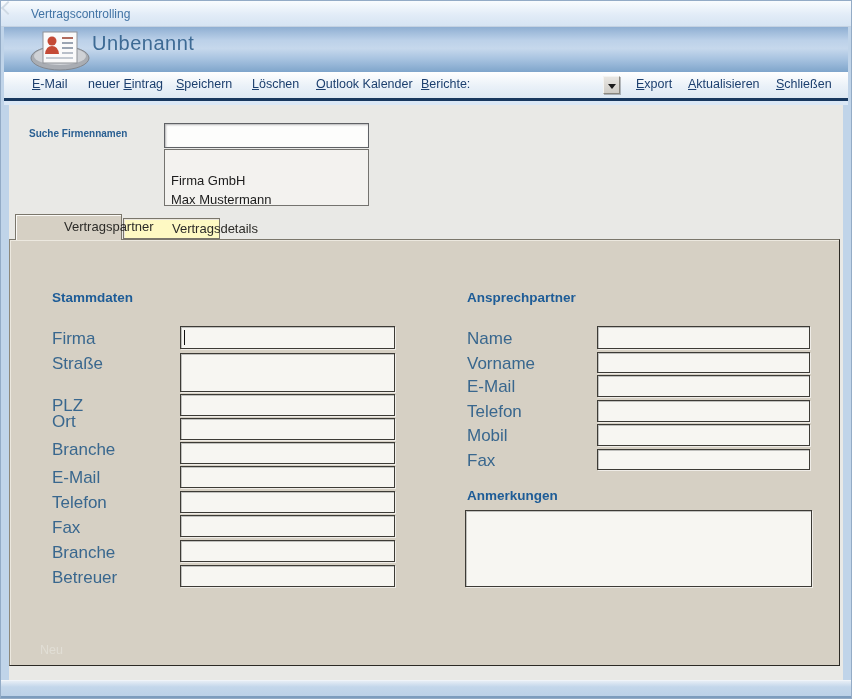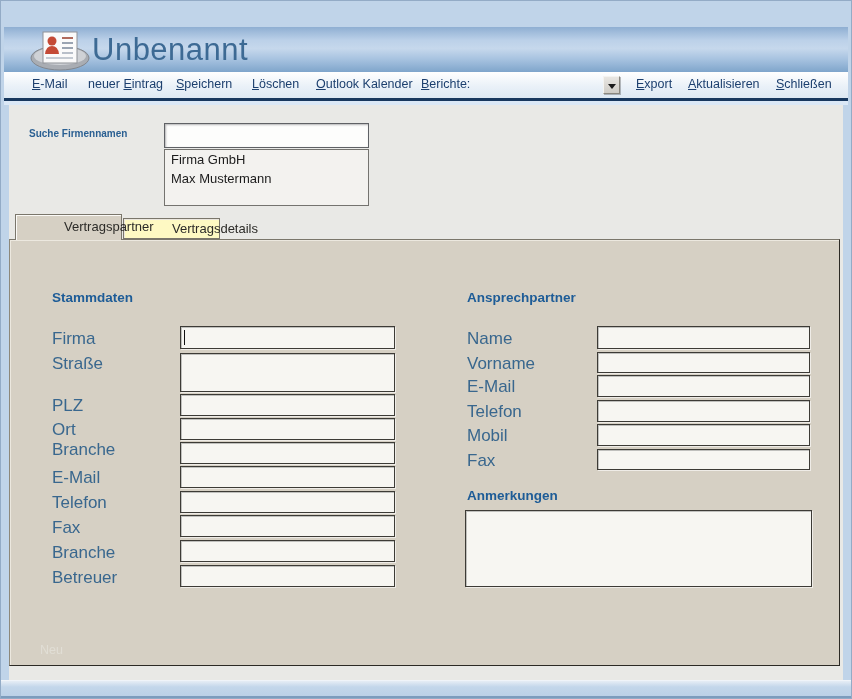--- a/index.html
+++ b/index.html
@@ -24,21 +24,21 @@
     border-left:2px solid #c9d4df; border-top:2px solid #c9d4df;
     transform:rotate(-45deg); opacity:.8;
   }
 
   
   .banner{
     position:absolute; left:3px; right:3px; top:26px; height:45px;
     background:linear-gradient(180deg,#8fafd2 0%,#bcd1e9 30%,#c6d8ec 48%,#a9c4e1 70%,#7fa5cb 100%);
   }
   .banner-title{
-    position:absolute; left:88px; top:5px; font-size:31px; color:#3d6a94; letter-spacing:.5px;
+    position:absolute; left:88px; top:5px; font-size:20px; color:#3d6a94; letter-spacing:.5px;
   }
   .banner-icon{ position:absolute; left:24px; top:2px; }
 
   
   .menubar{
     position:absolute; left:3px; right:3px; top:71px; height:29px;
     background:linear-gradient(#ffffff,#eaf1f8 55%,#dde8f3);
     border-bottom:3px solid #17375e;
   }
   .menu-item{
@@ -74,21 +74,21 @@
     position:absolute; left:155px; top:18px; width:205px; height:25px;
     background:#fdfdfc; border:1px solid #5f6165;
     box-shadow:inset 1px 1px 2px rgba(90,90,95,.45);
     font-family:"Liberation Sans",sans-serif; font-size:13px; padding:2px 4px; outline:none;
   }
   .listbox{
     position:absolute; left:155px; top:44px; width:205px; height:57px;
     background:#f3f2ef; border:1px solid #74736f; overflow:hidden;
   }
   .list-item{ font-size:13px; color:#1c1c1c; padding:1px 0 1px 6px; line-height:17px; cursor:default; }
-  .list-item:first-child{ margin-top:0; }
+  .list-item:first-child{ margin-top:21px; }
 
   
   .tab{
     position:absolute; font-size:13px; color:#2c2b28; text-align:center; cursor:default;
     background:#d6d0c4; border:1px solid #7a766b;padding-left:48px;
   }
   .tab-active{
     left:6px; top:109px; width:107px; height:26px; line-height:24px; z-index:3;
     border-bottom:none;
     box-shadow:inset 1px 1px 0 #fbfaf7;
@@ -132,20 +132,24 @@
     background:linear-gradient(#e6edf5,#c3d6ea 40%,#bcd1e7);
     border-top:1px solid #f0f4f9;
     border-bottom:2px solid #7d9cbd;
   }
 </style>
 </head>
 <body>
 
 <div class="window">
 
+  <div class="titlebar">
+    <div class="corner-mark"></div>
+    <span class="titlebar-text">Vertragscontrolling</span>
+  </div>
 
   <div class="banner">
     <svg class="banner-icon" width="64" height="42" viewBox="0 0 64 42">
       <ellipse cx="32" cy="29" rx="29" ry="12" fill="#a9adb3" stroke="#83878d" stroke-width="1"></ellipse>
       <ellipse cx="32" cy="27" rx="26" ry="9" fill="#cfd2d6"></ellipse>
       <rect x="15" y="3" width="34" height="31" fill="#fafafa" stroke="#8f9297" stroke-width="1"></rect>
       <circle cx="24" cy="12" r="4.5" fill="#c44a36"></circle>
       <path d="M17 25 q1 -8 7 -8 q6 0 7 8 z" fill="#c44a36"></path>
       <rect x="34" y="8" width="11" height="2" fill="#b06a5c"></rect>
       <rect x="34" y="13" width="11" height="2" fill="#9aa4b2"></rect>
@@ -187,21 +191,21 @@
     <div class="tab tab-active">Vertragspartner</div>
     <div class="tab tab-inactive">Vertragsdetails</div>
 
     <div class="tabpage">
 
       <span class="section-heading" style="left:42px; top:50px">Stammdaten</span>
 
       <span class="field-label" style="left:42px; top:89px">Firma</span>
       <span class="field-label" style="left:42px; top:114px">Straße</span>
       <span class="field-label" style="left:42px; top:156px">PLZ</span>
-      <span class="field-label" style="left:42px; top:180px">Ort</span>
+      <span class="field-label" style="left:42px; top:172px">Ort</span>
       <span class="field-label" style="left:42px; top:200px">Branche</span>
       <span class="field-label" style="left:42px; top:228px">E-Mail</span>
       <span class="field-label" style="left:42px; top:253px">Telefon</span>
       <span class="field-label" style="left:42px; top:278px">Fax</span>
       <span class="field-label" style="left:42px; top:303px">Branche</span>
       <span class="field-label" style="left:42px; top:328px">Betreuer</span>
 
       <input class="tp-input" style="left: 170px; top: 86px; width: 215px; height: 23px;" type="text" value="">
       <div class="caret" style="left:174px; top:90px"></div>
       <textarea class="tp-textarea" style="left: 170px; top: 113px; width: 215px; height: 39px;"></textarea>

